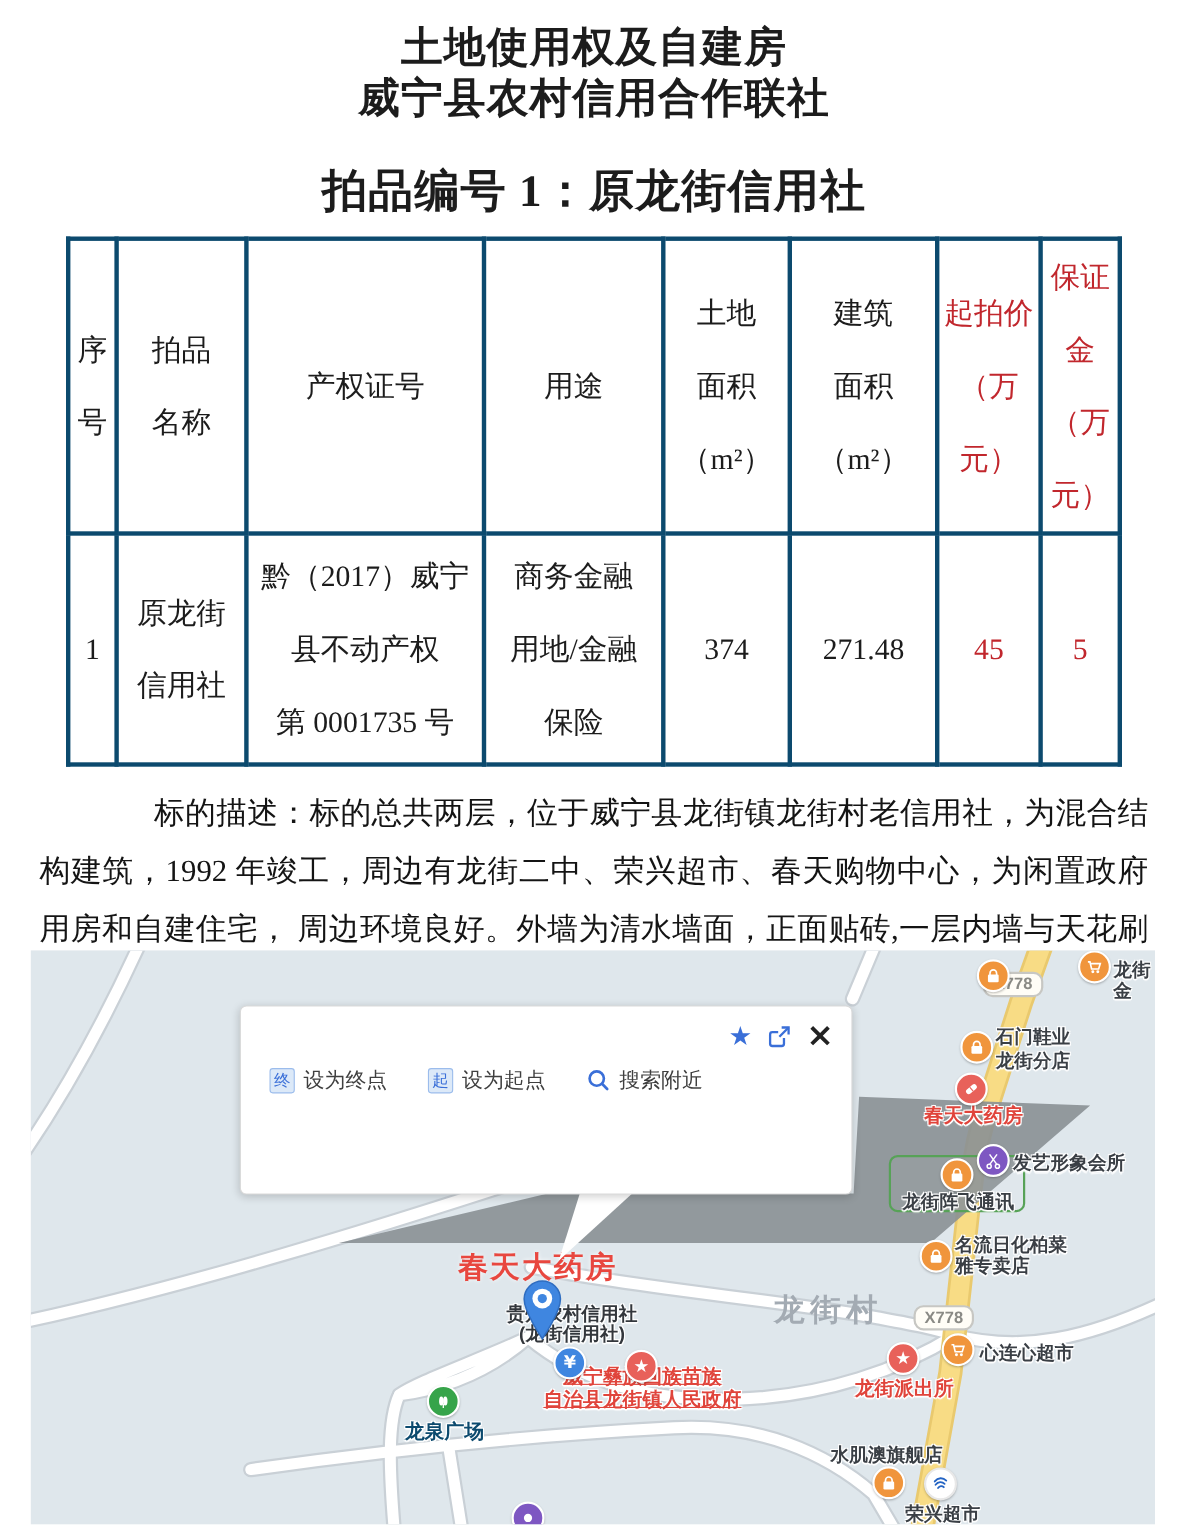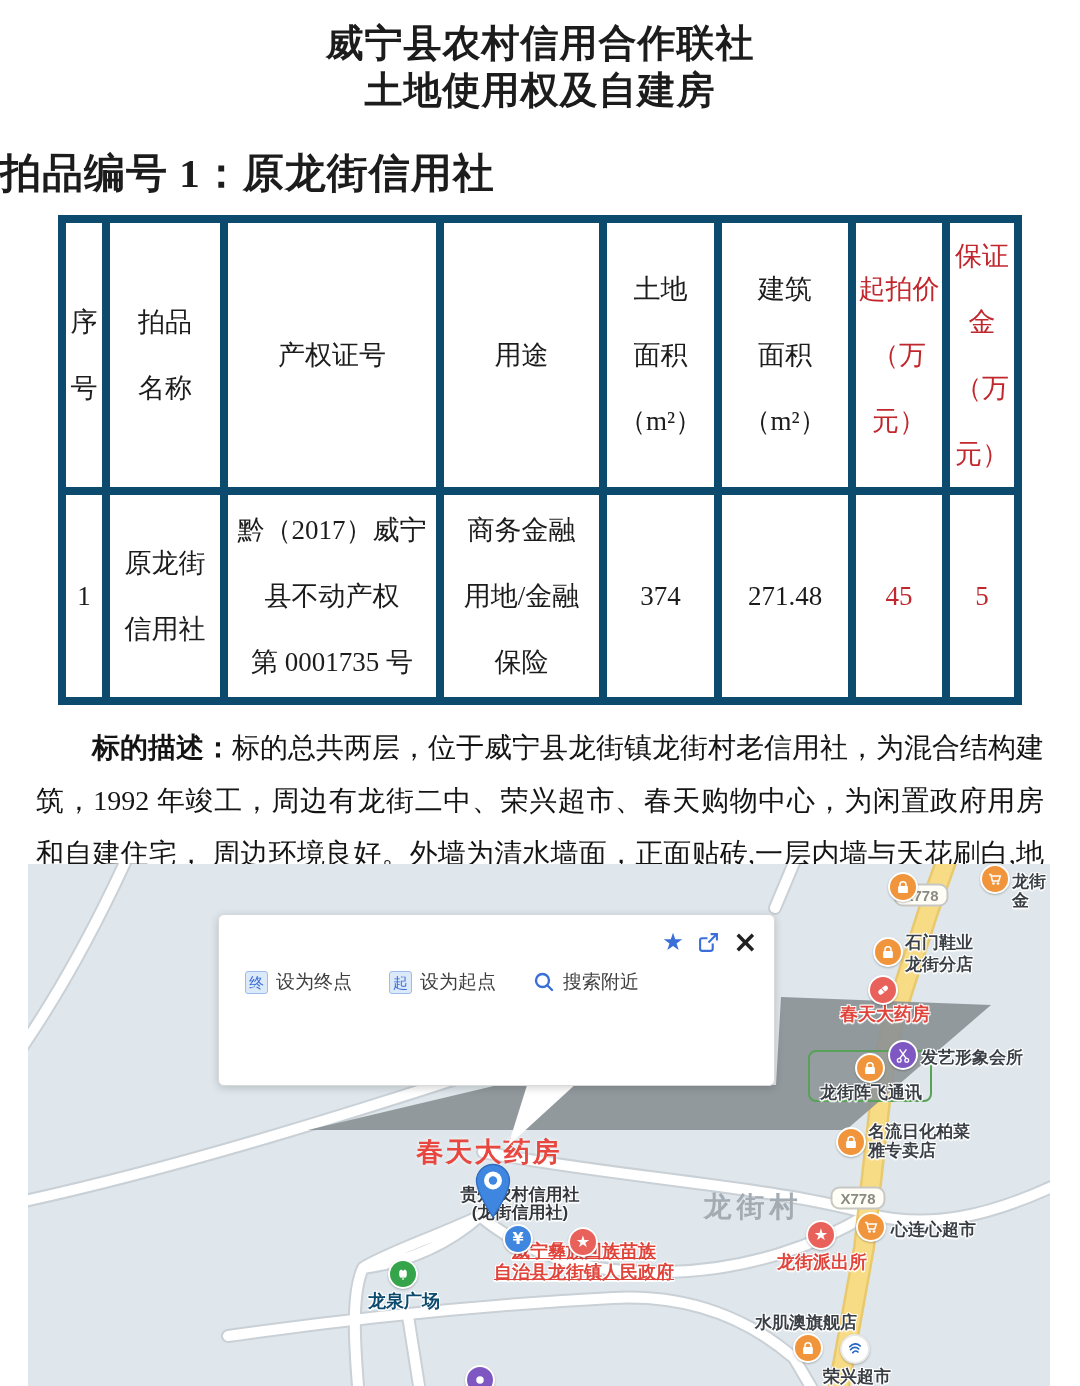--- a/index.html
+++ b/index.html
@@ -5,34 +5,34 @@
   * { margin:0; padding:0; box-sizing:border-box; }
   html,body { background:#ffffff; }
   body {
     width:1080px; height:1386px; margin:0 auto; position:relative;
     font-family:"Liberation Serif","DejaVu Serif",serif; color:#1c1c1c;
     overflow:hidden;
   }
   
   .doc-title { text-align:center; padding-top:20px; font-weight:bold;
     font-size:38px; line-height:47px; letter-spacing:1px; }
-  .lot-heading { text-align:left; margin-top:32px; font-weight:bold;
+  .lot-heading { text-align:center; margin-top:32px; font-weight:bold;
     font-size:41px; letter-spacing:1px; }
   table.lot { border-collapse:collapse; table-layout:fixed; width:956px;
     margin:14px auto 0 auto; }
   table.lot td, table.lot th {
-    border:8px solid #0c4a6e; text-align:center; vertical-align:middle;
+    border:4px solid #0c4a6e; text-align:center; vertical-align:middle;
     font-weight:normal; font-size:27px; line-height:66px;
     white-space:pre-line; padding:0 2px;
   }
   table.lot tr { height:210px; }
   .red-text { color:#c1272d; }
   .descr { width:1008px; margin:16px auto 0 auto; font-size:28px;
     line-height:53px; text-align:justify; text-indent:2em; color:#141414; }
-  .descr b { font-weight:bold; }
+  .descr b { font-weight:normal;margin-left:48px; }
 
   
   .map { position:absolute; left:28px; top:864px; width:1022px; height:522px;
     background:#dfe7ec; overflow:hidden;
     font-family:"Liberation Sans","DejaVu Sans",sans-serif; cursor:grab; }
   .map svg.roads { position:absolute; left:0; top:0; z-index:1; }
   .halo { text-shadow:-1px -1px 0 #fff,1px -1px 0 #fff,-1px 1px 0 #fff,
     1px 1px 0 #fff,0 2px 1px rgba(255,255,255,.85); }
   .plabel { position:absolute; z-index:3; font-size:17px; line-height:19px;
     color:#3a3f45; white-space:pre-line; font-weight:600; }
@@ -79,22 +79,22 @@
   .pop-icons .star { color:#3a6fd8; font-size:24px; cursor:pointer;
     font-family:"DejaVu Sans",sans-serif; line-height:1; }
   .pop-icons .close { color:#222; font-size:30px; font-weight:700;
     line-height:1; cursor:pointer; font-family:"DejaVu Sans",sans-serif; }
   .tail { position:absolute; z-index:8; }
 </style>
 </head>
 <body>
 
 <div class="doc-title">
+  <div>土地使用权及自建房</div>
   <div>威宁县农村信用合作联社</div>
-  <div>土地使用权及自建房</div>
 </div>
 
 <div class="lot-heading">拍品编号 1：原龙街信用社</div>
 
 <table class="lot">
   <colgroup>
     <col style="width:44px">
       <col style="width:118px">
       <col style="width:216px">
     <col style="width:163px">
@@ -169,21 +169,21 @@
       <path d="M 768 -6 L 747 44"></path>
       <path d="M 100 -8 C 68 62 30 132 -12 192"></path>
     </g>
 
     <path d="M 920 -8 L 900 48 L 866 154 C 857 186 855 212 852 238 L 836 384 L 810 528" stroke="#e9c96e" stroke-width="22" fill="none" stroke-linecap="round"></path>
     <path d="M 920 -8 L 900 48 L 866 154 C 857 186 855 212 852 238 L 836 384 L 810 528" stroke="#f8dc85" stroke-width="17" fill="none" stroke-linecap="round"></path>
 
     <polygon points="280,266 470,221 748,221 753,133 963,141 818,266" fill="#8a9095" opacity="0.9"></polygon>
   </svg>
 
-  <div class="area-label" style="left:725px; top:343px;">龙街村</div>
+  <div class="area-label" style="left:725px; top:327px;">龙街村</div>
   <div class="road-badge" style="left:893px; top:31px;">X778</div>
   <div class="road-badge" style="left:830px; top:334px;">X778</div>
 
   <div class="greenbox" style="left:780px; top:186px; width:124px; height:52px;"></div>
 
   <div class="poico orange" style="left:875px; top:23px;">
     <svg width="18" height="18" viewBox="0 0 24 24">
         <path d="M8 11 v-2 a4 4 0 0 1 8 0 v2" fill="none" stroke="#fff" stroke-width="2"></path>
         <rect x="5.5" y="10.5" width="13" height="9.5" rx="1.5" fill="#fff"></rect>
       </svg>

